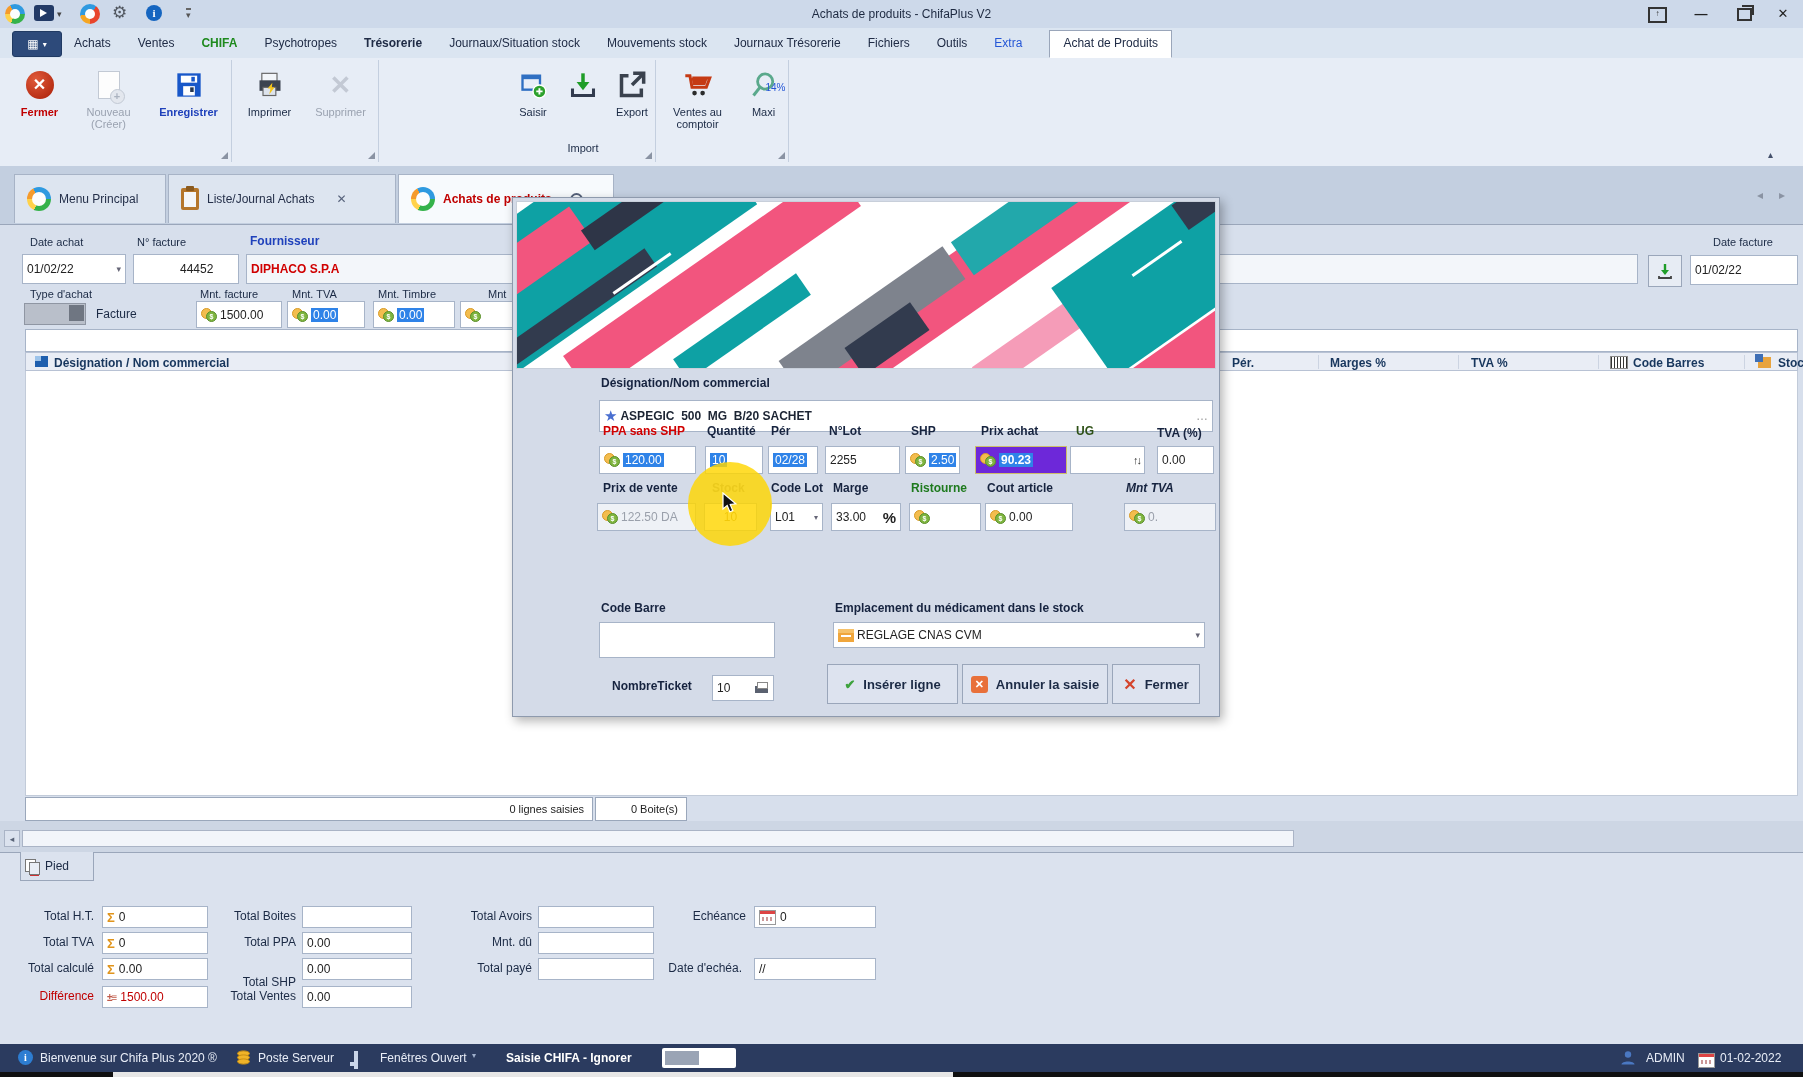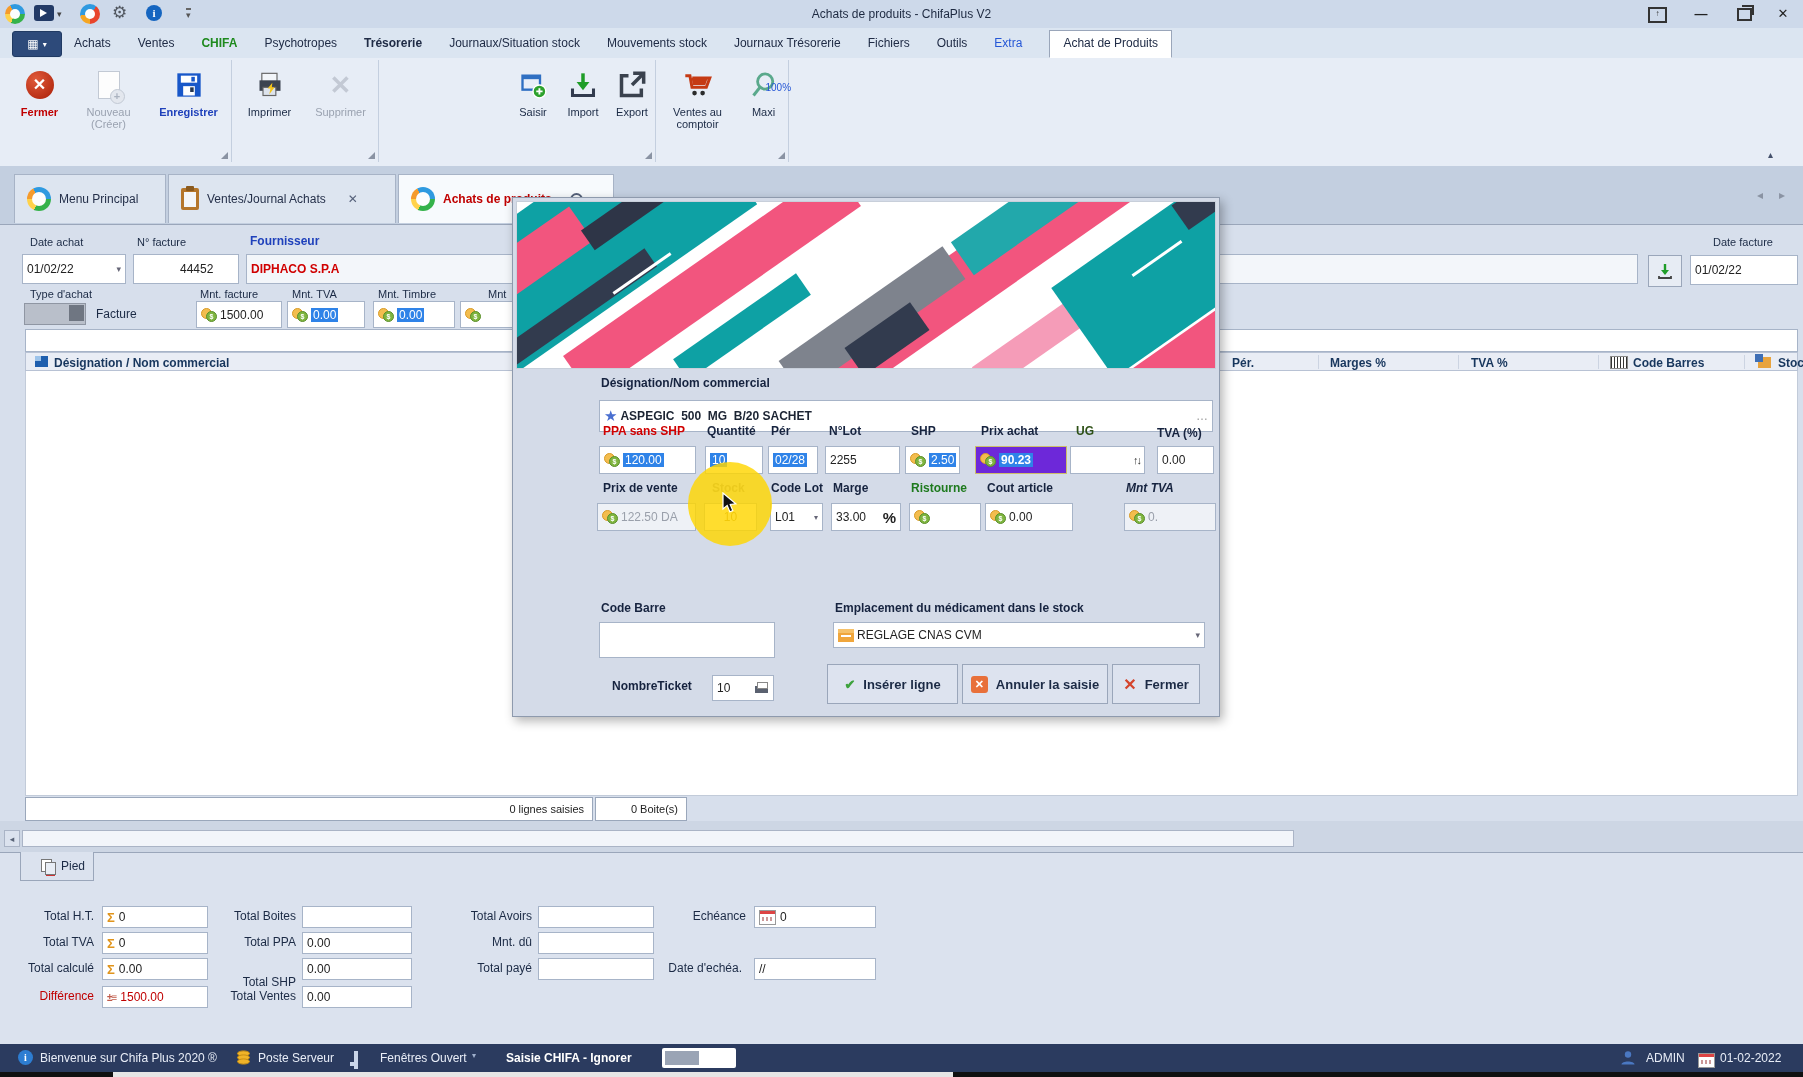--- a/index.html
+++ b/index.html
@@ -92,21 +92,21 @@
   
   .cntbox{position:absolute;top:797px;height:24px;background:#fff;border:1px solid #9aa7bb;box-sizing:border-box;
           display:flex;align-items:center;justify-content:flex-end;padding:0 8px;font-size:11px;color:#222;}
   .scrollzone{position:absolute;left:0;top:821px;width:100%;height:31px;background:#cdd6e4;}
   .sbarrow{position:absolute;top:9px;width:16px;height:17px;background:#dbe2ee;border:1px solid #aab4c6;
            font-size:9px;color:#5a6478;text-align:center;line-height:16px;box-sizing:border-box;}
   .sbthumb{position:absolute;left:22px;top:9px;width:1272px;height:17px;background:#f2f5fa;border:1px solid #aab4c6;box-sizing:border-box;}
   
   .pied{position:absolute;left:0;top:852px;width:100%;height:192px;background:#dbe2ee;border-top:1px solid #9aa6ba;}
   .piedtab{position:absolute;left:20px;top:-1px;width:74px;height:29px;background:#dbe2ee;border:1px solid #9aa6ba;border-top:none;
-           display:flex;align-items:center;gap:6px;padding-left:20px;font-size:12px;box-sizing:border-box;}
+           display:flex;align-items:center;gap:6px;padding-left:4px;font-size:12px;box-sizing:border-box;}
   .piedicon{width:14px;height:14px;position:relative;}
   .piedicon::before{content:"";position:absolute;left:0;top:0;width:9px;height:11px;background:#fff;border:1px solid #777;}
   .piedicon::after{content:"";position:absolute;left:4px;top:3px;width:9px;height:11px;background:#e8edf5;border:1px solid #777;
                    box-shadow:0 2px 0 -1px #c33;}
   .plabel{position:absolute;font-size:12px;color:#1b2a45;text-align:right;white-space:nowrap;}
   .pfld{position:absolute;height:22px;background:#fff;border:1px solid #a7b4c8;box-sizing:border-box;display:flex;align-items:center;
         gap:4px;padding:0 4px;font-size:12px;color:#222;}
   .sigma{color:#e0941c;font-weight:bold;font-size:13px;}
   .diffico{color:#c05a4a;font-weight:bold;font-size:10px;letter-spacing:-1px;}
   .red{color:#c00000;}
@@ -241,21 +241,21 @@
         <span class="ricon">
           <svg width="28" height="28" viewBox="0 0 24 24">
               <rect x="2" y="3" width="17" height="14" fill="#2f6fc2"></rect>
               <rect x="4" y="7" width="13" height="8" fill="#e8eef8"></rect>
               <circle cx="17.5" cy="17.5" r="5.5" fill="#2da12d" stroke="#fff" stroke-width="1.2"></circle>
               <path d="M17.5 14.8v5.4M14.8 17.5h5.4" stroke="#fff" stroke-width="1.6"></path>
             </svg>
         </span>
         <span class="rlabel">Saisir</span>
       </div>
-      <div class="rbtn" style="width:48px;">
+      <div class="rbtn" style="width:48px;gap:36px;">
         <span class="ricon">
           <svg width="28" height="28" viewBox="0 0 24 24">
               <path d="M12 2v9" stroke="#1f9d28" stroke-width="3"></path>
               <path d="M6.5 9.5l5.5 7 5.5-7z" fill="#1f9d28"></path>
               <path d="M3 15v6h18v-6" fill="none" stroke="#323b4e" stroke-width="2.6"></path>
             </svg>
         </span>
         <span class="rlabel">Import</span>
       </div>
       <div class="rbtn" style="width:46px;">
@@ -281,35 +281,35 @@
         </span>
         <span class="rlabel" style="width:72px;">Ventes au comptoir</span>
       </div>
       <div class="rbtn" style="width:48px;position:relative;">
         <span class="ricon">
           <svg width="28" height="28" viewBox="0 0 24 24">
               <circle cx="13" cy="9" r="6.5" fill="none" stroke="#5aa98c" stroke-width="2.4"></circle>
               <path d="M8.5 14L3 21" stroke="#5aa98c" stroke-width="2.6"></path>
             </svg>
         </span>
-        <span class="maxi-badge">100%</span>
+        <span class="maxi-badge">14%</span>
         <span class="rlabel">Maxi</span>
       </div>
     </div>
     <span class="ribbon-collapse">▴</span>
   </div>
 
   <div class="doctabs">
     <div class="dtab" style="left:14px;width:152px;">
       <span class="pie" style="position:relative;left:0;top:0;width:24px;height:24px;"></span>
       <span>Menu Principal</span>
     </div>
     <div class="dtab" style="left:168px;width:228px;">
       <span class="clipboard"></span>
-      <span>Ventes/Journal Achats</span>
+      <span>Liste/Journal Achats</span>
       <span class="tabx">✕</span>
     </div>
     <div class="dtab dtab-active" style="left:398px;width:216px;">
       <span class="pie" style="position:relative;left:0;top:0;width:24px;height:24px;"></span>
       <span>Achats de produits</span>
       <span class="pin"></span>
     </div>
     <span class="dnav" style="left:1757px;">◂</span>
     <span class="dnav" style="left:1779px;">▸</span>
   </div>

